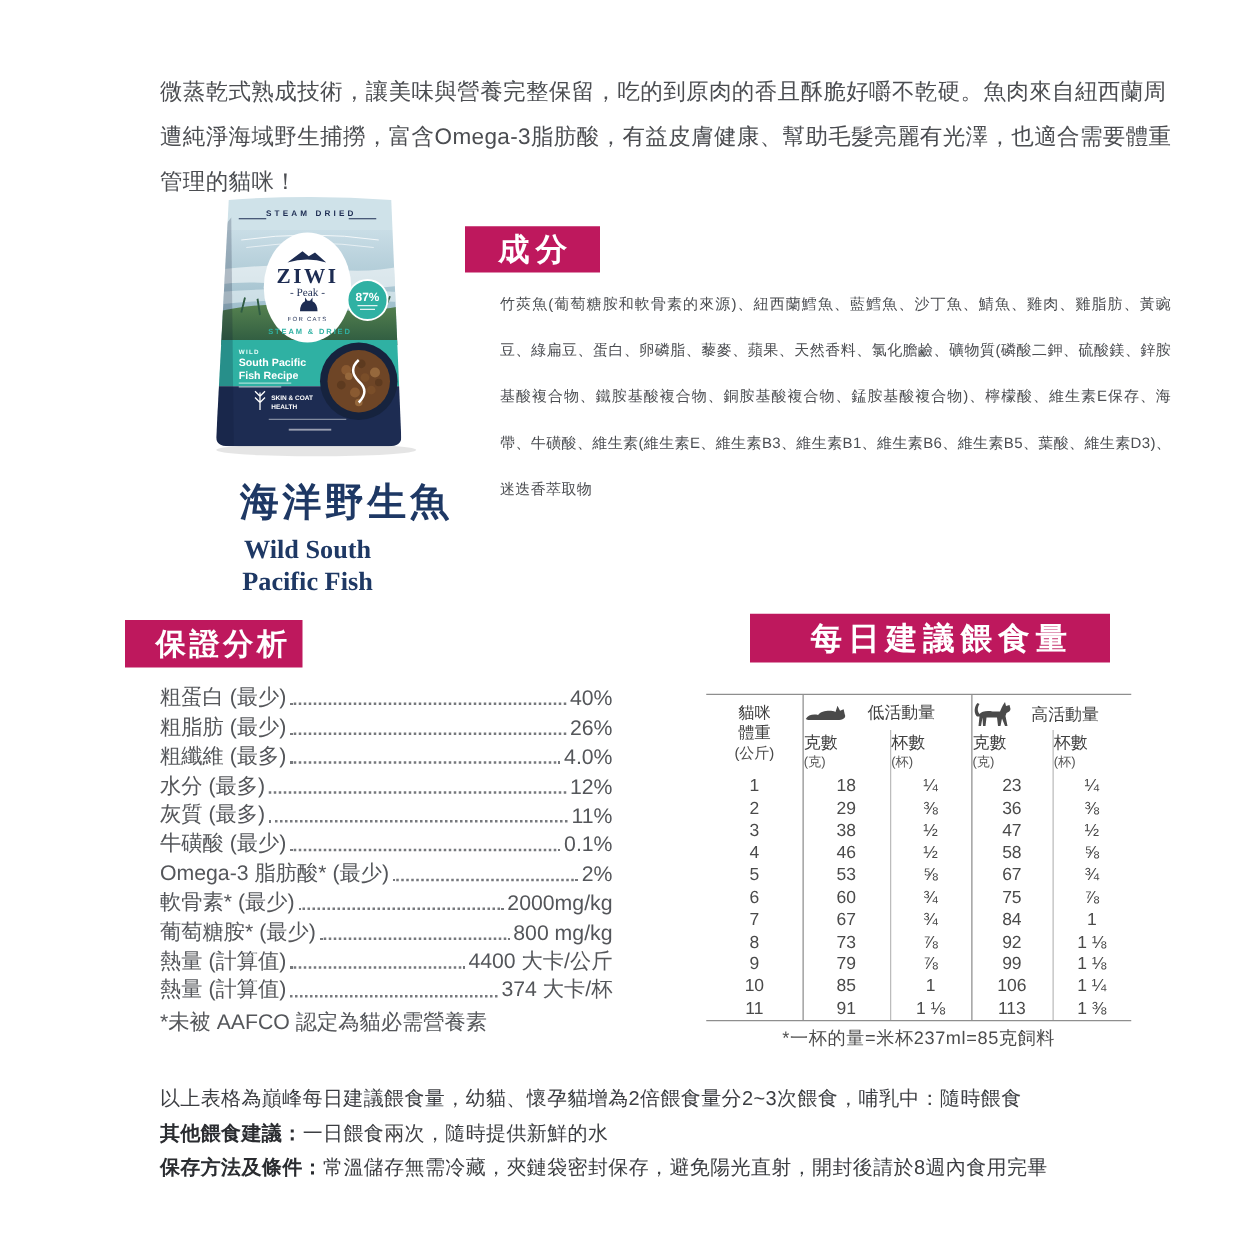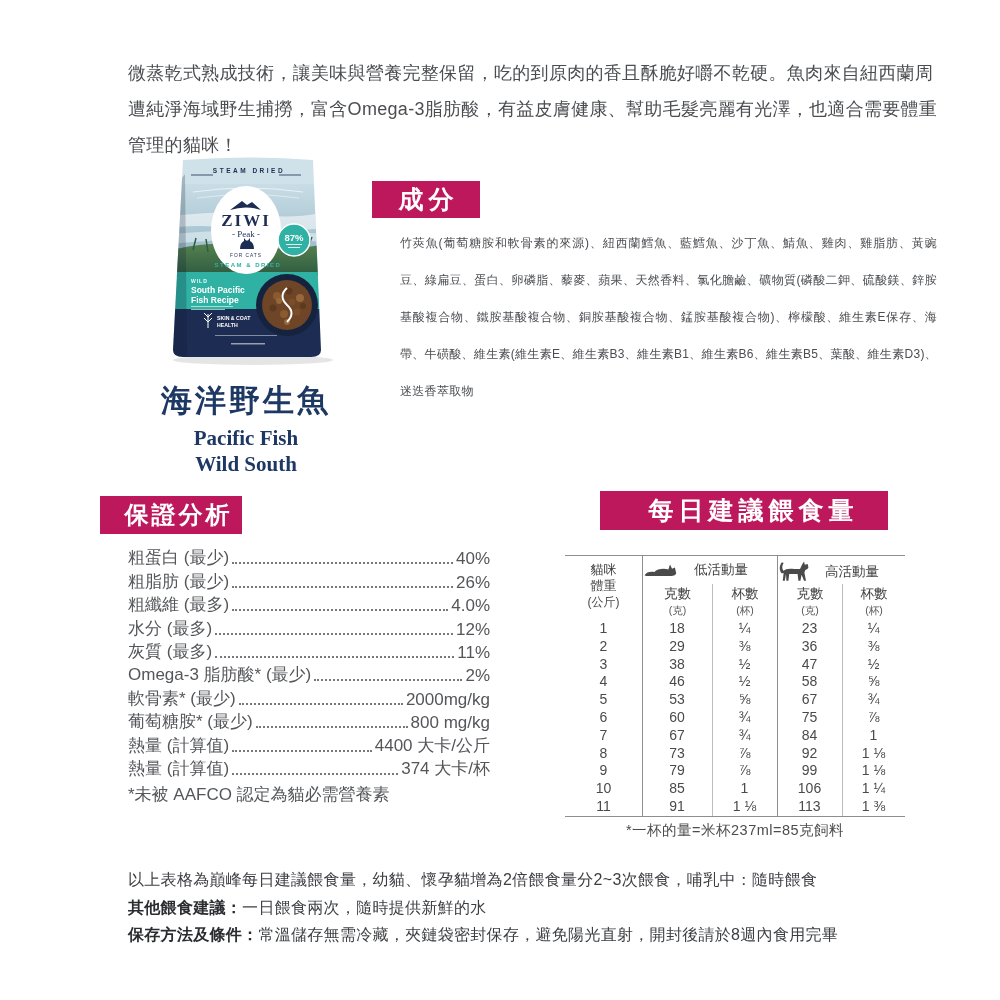--- a/index.html
+++ b/index.html
@@ -5,21 +5,21 @@
   html,body{margin:0;padding:0;background:#ffffff;}
   .canvas{position:relative;width:1000px;height:1000px;background:#fff;overflow:hidden;
           font-family:"Liberation Sans","DejaVu Sans",sans-serif;}
   .abs{position:absolute;margin-left:28px;}
 
   .intro{left:100px;top:55px;width:815px;font-size:18px;line-height:36px;
          color:#4b4d51;letter-spacing:0.3px;}
 
   .product-col{left:102px;top:154px;width:232px;text-align:center;}
   .product-name-zh{font-family:"Liberation Serif","DejaVu Serif",serif;font-weight:700;
-         font-size:31px;color:#1e3864;letter-spacing:3px;margin-top:8px;}
+         font-size:31px;color:#1e3864;letter-spacing:3px;margin-top:8px;text-align:right;}
   .product-name-en{font-family:"Liberation Serif","DejaVu Serif",serif;font-weight:700;
          font-size:21px;line-height:26px;color:#1e3864;margin-top:3px;}
 
   .sec-head{position:absolute;background:#be185d;color:#fff;
          font-family:"Liberation Serif","DejaVu Serif",serif;font-weight:700;
          display:flex;align-items:center;justify-content:center;}
   #head-ingredients{left:372px;top:181px;width:108px;height:37px;font-size:25px;letter-spacing:5px;padding-left:5px;box-sizing:border-box;}
   #head-analysis{left:100px;top:496px;width:142px;height:38px;font-size:24px;letter-spacing:3px;padding-left:15px;box-sizing:border-box;}
   #head-feeding{left:600px;top:491px;width:288px;height:39px;font-size:25px;letter-spacing:5px;padding-left:19px;box-sizing:border-box;}
 
@@ -35,21 +35,21 @@
 
   .feeding-table{left:537px;top:555px;width:340px;height:260px;
          border-top:1px solid #8e8e8e;border-bottom:1px solid #8e8e8e;}
   .vline{position:absolute;width:1px;background:#8e8e8e;top:0;bottom:0;}
   .vline-light{position:absolute;width:1px;background:#bcbcbc;top:28px;bottom:0;}
   .ft-weight{position:absolute;left:0;top:6px;width:77px;text-align:center;
          font-size:13px;line-height:16px;color:#3f3f3f;}
   .ft-weight .unit{font-size:12px;color:#4a4a4a;}
   .ft-group{position:absolute;top:4px;display:flex;align-items:center;justify-content:flex-start;gap:15px;
          font-size:13.5px;color:#3f3f3f;}
-  .ft-sub{position:absolute;top:30px;text-align:center;font-size:13.5px;color:#3f3f3f;line-height:16px;}
+  .ft-sub{position:absolute;top:30px;font-size:13.5px;color:#3f3f3f;line-height:16px;}
   .ft-sub .unit{font-size:10.5px;color:#555;}
   .ft-body{position:absolute;left:0;top:64px;width:340px;display:grid;
          grid-template-columns:77px 70px 65px 65px 63px;grid-auto-rows:17.8px;}
   .ft-cell{text-align:center;font-size:14px;line-height:17.8px;color:#4a4a4a;}
   .ft-foot{left:537px;top:821px;width:340px;text-align:center;font-size:14.5px;color:#4c4c4c;letter-spacing:0.5px;}
 
   .notes{left:100px;top:866px;width:825px;font-size:16px;line-height:27.5px;color:#3c3e42;letter-spacing:0.3px;}
   .note-label{font-weight:700;color:#2a2c30;}
 </style>
 </head>
@@ -127,22 +127,22 @@
       <path d="M134 134 q-9 8 0 17 q9 8 0 17" stroke="#ffffff" stroke-width="2" fill="none"></path>
 
       <path d="M55 160 v14 M55 163 l-4 -4 M55 163 l4 -4 M55 168 l-4 -4 M55 168 l4 -4" stroke="#ffffff" stroke-width="1" fill="none"></path>
       <text x="64" y="166" font-size="5.2" font-weight="bold" fill="#ffffff">SKIN &amp; COAT</text>
       <text x="64" y="173" font-size="5.2" font-weight="bold" fill="#ffffff">HEALTH</text>
       <rect x="62" y="181" width="62" height="1" fill="#ffffff" opacity="0.45"></rect>
       <rect x="78" y="189" width="34" height="1.5" fill="#ffffff" opacity="0.55"></rect>
     </svg>
     <div class="product-name-zh">海洋野生魚</div>
     <div class="product-name-en">
+      <div>Wild South</div>
       <div>Pacific Fish</div>
-      <div>Wild South</div>
     </div>
   </div>
 
   <div class="sec-head" id="head-ingredients">成分</div>
   <div class="abs ingredients-text">竹莢魚(葡萄糖胺和軟骨素的來源)、紐西蘭鱈魚、藍鱈魚、沙丁魚、鯖魚、雞肉、雞脂肪、黃豌豆、綠扁豆、蛋白、卵磷脂、藜麥、蘋果、天然香料、氯化膽鹼、礦物質(磷酸二鉀、硫酸鎂、鋅胺基酸複合物、鐵胺基酸複合物、銅胺基酸複合物、錳胺基酸複合物)、檸檬酸、維生素E保存、海帶、牛磺酸、維生素(維生素E、維生素B3、維生素B1、維生素B6、維生素B5、葉酸、維生素D3)、迷迭香萃取物</div>
 
   <div class="sec-head" id="head-analysis">保證分析</div>
   <div class="abs analysis-list">
     <div class="an-row">
         <span class="an-label">粗蛋白 (最少)</span>
@@ -161,20 +161,25 @@
       </div>
     <div class="an-row">
         <span class="an-label">水分 (最多)</span>
         <span class="an-dots"></span>
         <span class="an-value">12%</span>
       </div>
     <div class="an-row">
         <span class="an-label">灰質 (最多)</span>
         <span class="an-dots"></span>
         <span class="an-value">11%</span>
+      </div>
+    <div class="an-row">
+        <span class="an-label">牛磺酸 (最少)</span>
+        <span class="an-dots"></span>
+        <span class="an-value">0.1%</span>
       </div>
     <div class="an-row">
         <span class="an-label">Omega-3 脂肪酸* (最少)</span>
         <span class="an-dots"></span>
         <span class="an-value">2%</span>
       </div>
     <div class="an-row">
         <span class="an-label">軟骨素* (最少)</span>
         <span class="an-dots"></span>
         <span class="an-value">2000mg/kg</span>

